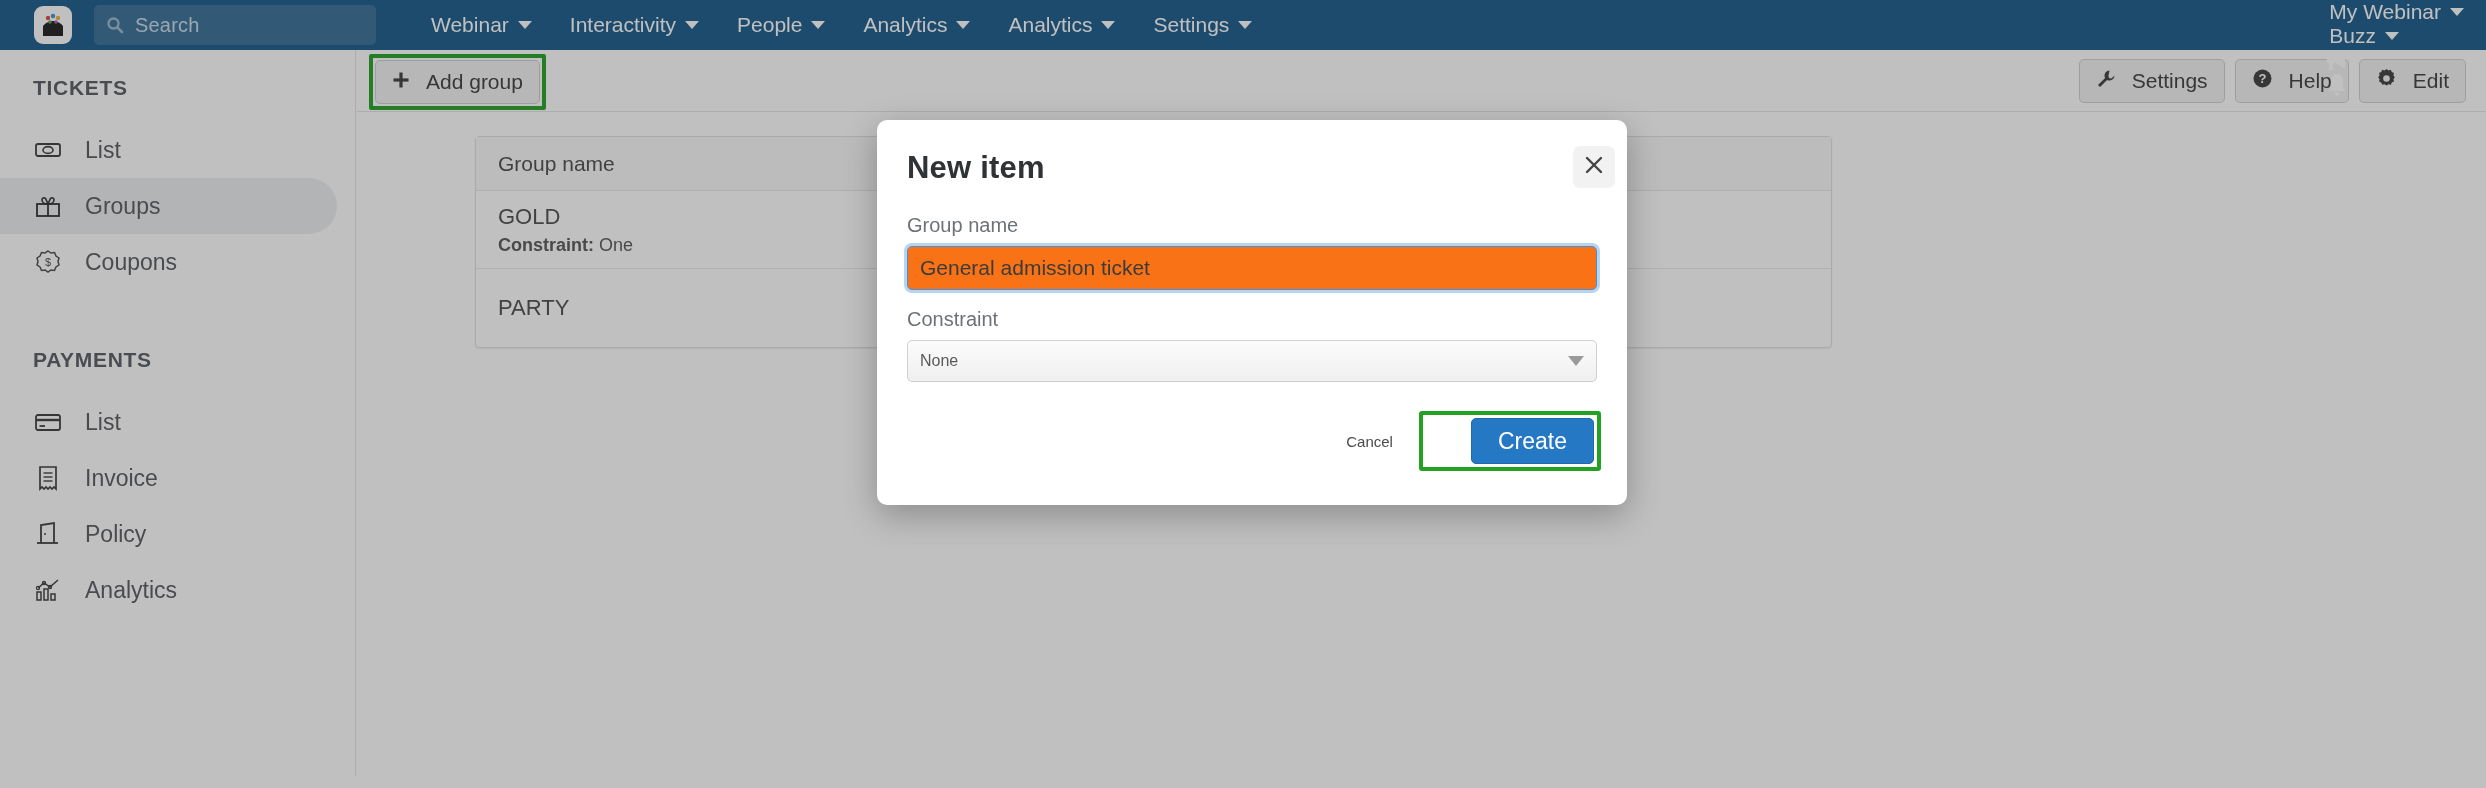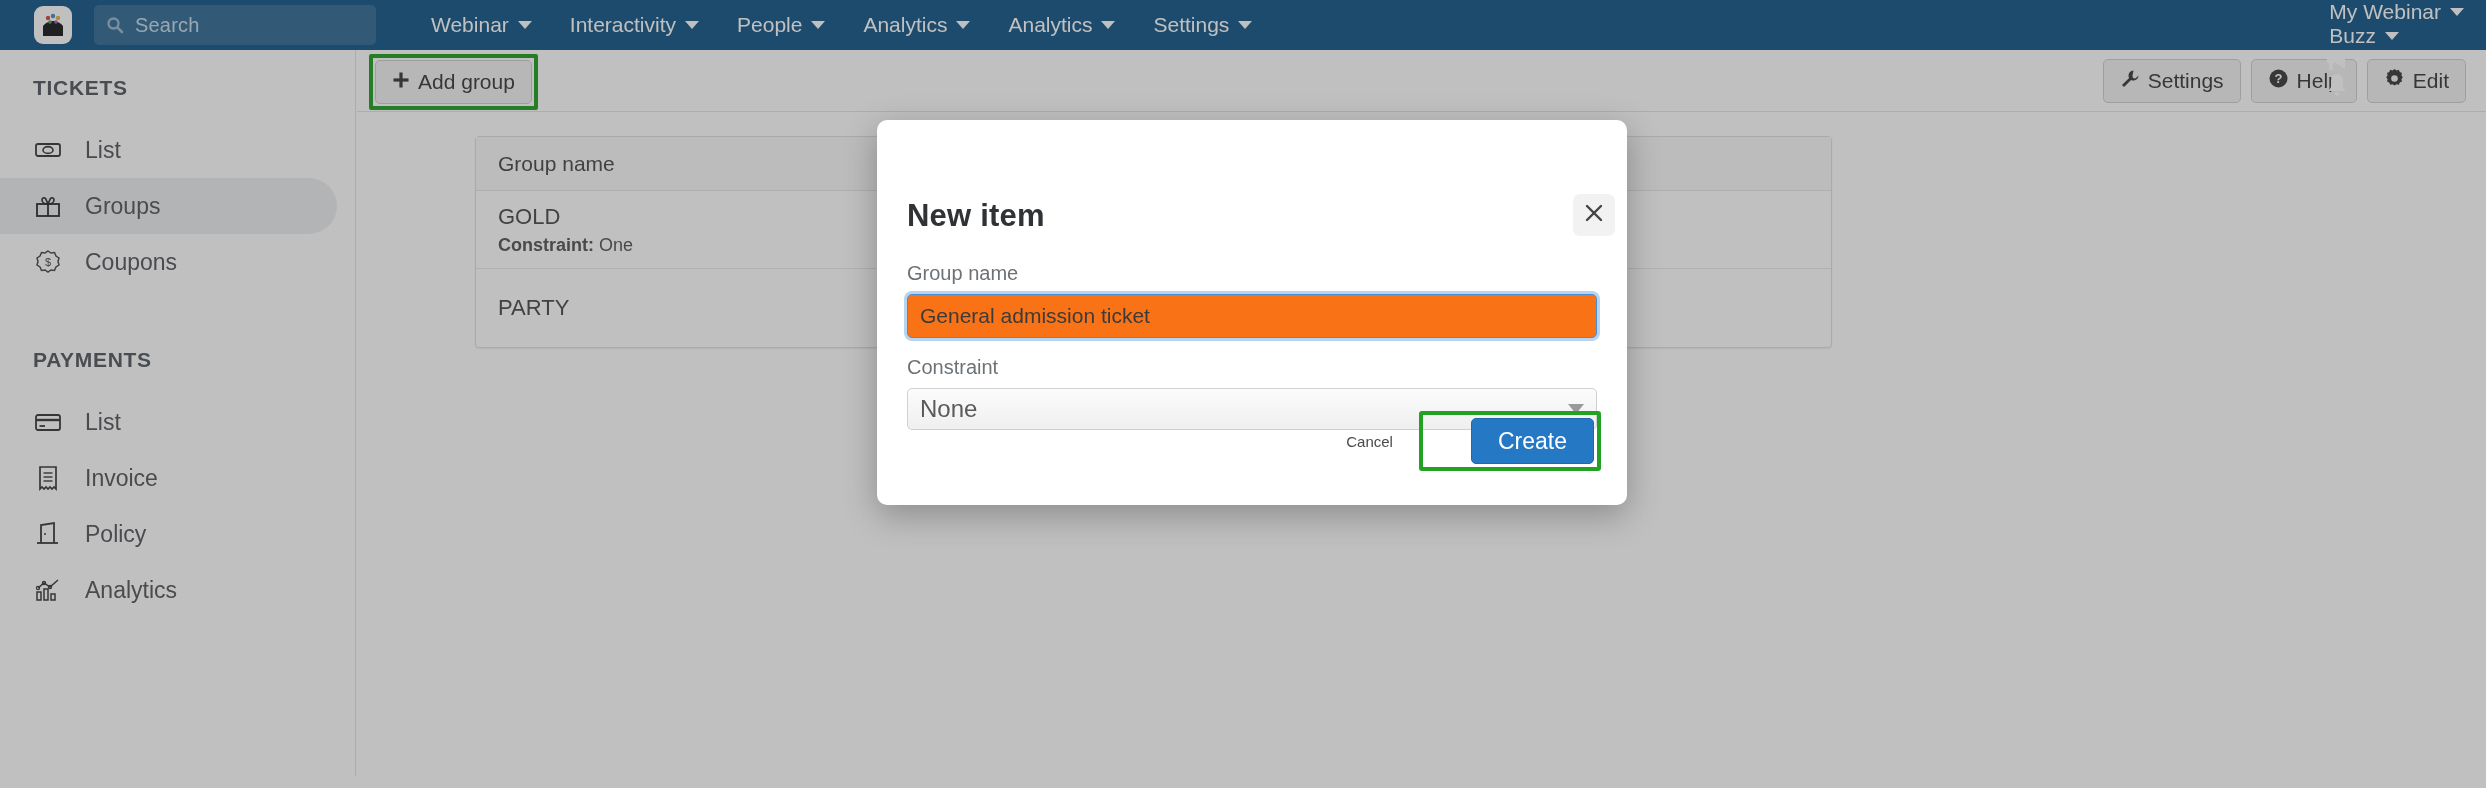--- a/index.html
+++ b/index.html
@@ -90,21 +90,21 @@
     border-bottom: 1px solid #e4e4e4;
     display: flex; align-items: center; padding: 0 22px;
   }
   .addgroup-wrap {
     position: absolute; left: 12px; top: 4px;
     border: 4px solid #22a123; padding: 2px; border-radius: 2px;
   }
   .btn {
     background: #f3f3f3; border: 1px solid #cfcfcf; border-radius: 5px;
     height: 44px; display: inline-flex; align-items: center;
-    padding: 0 16px; font-size: 21px; color: #3b3b3b; gap: 8px;
+    padding: 0 16px; font-size: 21px; color: #3b3b3b; gap: 16px;
     white-space: nowrap;
   }
   .toolbar-right {
     position: absolute; right: 20px; top: 9px;
     display: flex; gap: 10px;
   }
 
   
   .table-area { padding: 24px 0 0 0; position: relative; }
   .table {
@@ -141,21 +141,20 @@
   .modal {
     position: absolute; left: 877px; top: 120px;
     width: 750px; height: 385px;
     background: #ffffff; border-radius: 10px;
     box-shadow: 0 10px 34px rgba(0,0,0,.28);
     z-index: 30;
   }
   .modal-head {
     display: flex; align-items: flex-start; justify-content: space-between;
     padding: 30px 12px 0 30px;
-    margin-top: 48px;
   }
   .modal-title { font-size: 31px; font-weight: bold; color: #2f3336; letter-spacing: .2px; }
   .closebtn {
     width: 42px; height: 42px; border-radius: 7px; background: #f2f2f2;
     display: flex; align-items: center; justify-content: center;
     margin-top: -4px;
   }
   .modal-body { padding: 26px 30px 0 30px; }
   .field-label { font-size: 20px; color: #6d7276; margin-bottom: 9px; }
   .text-input {
@@ -166,21 +165,21 @@
     font-size: 21px; color: #3b3b3b;
     padding: 0 12px;
     font-family: "Liberation Sans", sans-serif;
     outline: none;
   }
   .field-gap { height: 18px; }
   .select-input {
     width: 100%; height: 42px; border-radius: 5px;
     border: 1px solid #d0d0d0;
     background: linear-gradient(#fcfcfc, #efefef);
-    font-size: 24px; color: #5a5a5a;
+    font-size: 16px; color: #5a5a5a;
     padding: 0 12px;
     display: flex; align-items: center; justify-content: space-between;
   }
   .caret-dn { width: 0; height: 0; border-left: 8px solid transparent;
               border-right: 8px solid transparent; border-top: 10px solid #9a9a9a; }
   .modal-foot {
     position: absolute; right: 0; bottom: 0;
     width: 100%; padding: 0 26px 34px 0;
     display: flex; align-items: center; justify-content: flex-end; gap: 10px;
   }

